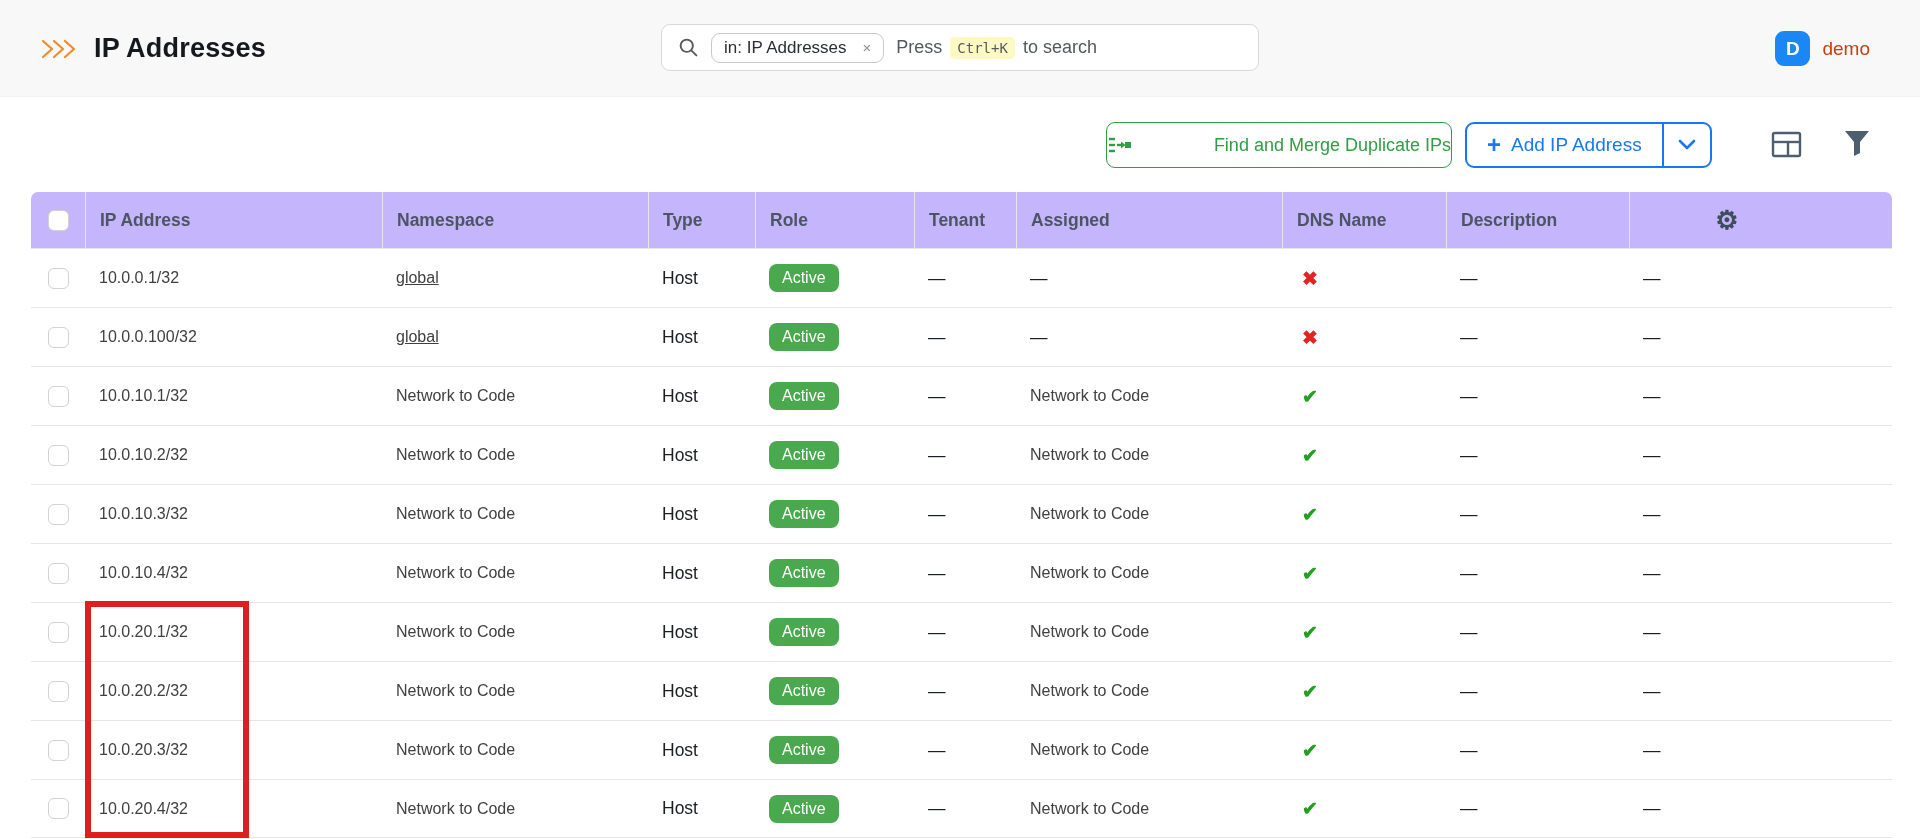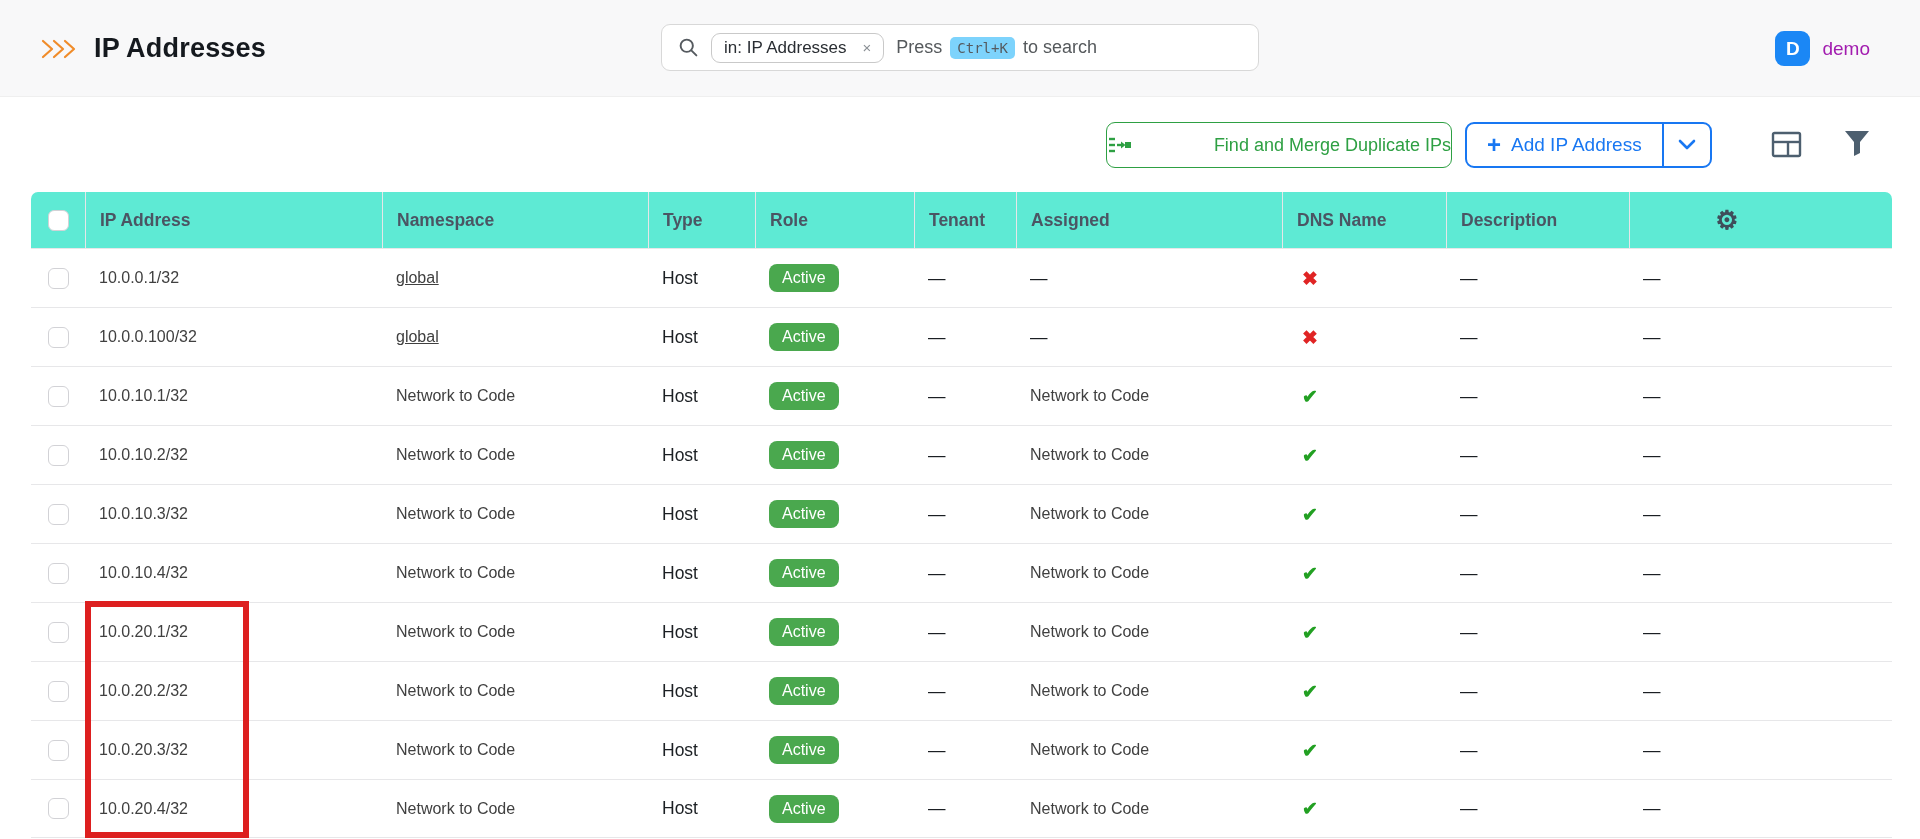--- a/index.html
+++ b/index.html
@@ -28,34 +28,34 @@
     display: flex; align-items: center; gap: 12px; padding: 0 16px;
   }
   .scope-chip {
     display: inline-flex; align-items: center; gap: 16px;
     border: 1px solid #c9c9c9; border-radius: 9px; padding: 4px 12px;
     font-size: 17px; color: #2a2e33; background: #fff; white-space: nowrap;
   }
   .chip-x { color: #8a8f94; font-size: 15px; cursor: pointer; }
   .search-hint { display: flex; align-items: center; gap: 8px; font-size: 18px; color: #55595c; white-space: nowrap; }
   .kbd {
-    background: #7dd3fc; border-radius: 5px; padding: 3px 7px;
+    background: #fef9c3; border-radius: 5px; padding: 3px 7px;
     font-family: "DejaVu Sans Mono", monospace; font-size: 14px; color: #555a5f;
   }
 
   .user-group {
     position: absolute; right: 50px; top: 0; height: 97px;
     display: flex; align-items: center; gap: 12px;
   }
   .avatar {
     width: 35px; height: 35px; border-radius: 9px; background: #1b87f5;
     color: #fff; font-weight: 700; font-size: 19px;
     display: flex; align-items: center; justify-content: center;
   }
-  .user-name { font-size: 19px; color: #a21caf; }
+  .user-name { font-size: 19px; color: #c2410c; }
 
   
   .btn-merge {
     position: absolute; left: 1106px; top: 122px; height: 46px; width: 346px;
     border: 1.5px solid #2ea043; border-radius: 9px; background: #fff;
     color: #2ea043; font-size: 18px; font-weight: 500;
     display: flex; align-items: center; justify-content: space-between; gap: 10px; cursor: pointer;
   }
   .btn-add-split {
     position: absolute; left: 1465px; top: 122px; height: 46px;
@@ -77,21 +77,21 @@
     position: absolute; left: 31px; top: 192px; width: 1861px;
     border-radius: 7px 7px 0 0; overflow: hidden;
   }
   .tr {
     display: grid;
     grid-template-columns: 54px 297px 266px 107px 159px 102px 266px 164px 183px 195px 68px;
     align-items: center; height: 59px; border-top: 1px solid #e7e7e9; background: #fff;
   }
   .tr:last-child { border-bottom: 1px solid #e7e7e9; }
   .thead {
-    height: 56px; background: #5eead4; border-top: none;
+    height: 56px; background: #c4b5fd; border-top: none;
     font-weight: 700; color: #4b5563; font-size: 17.5px;
   }
   .thead .td { border-left: 1px solid #e6e6e8; height: 100%; display: flex; align-items: center; }
   .thead .td:first-child { border-left: none; justify-content: center; }
   .td { padding-left: 14px; overflow: hidden; white-space: nowrap; }
   .td-check { padding-left: 0; display: flex; justify-content: center; }
   .td-gear { padding-left: 0; display: flex; justify-content: center; }
   .cb {
     width: 21px; height: 21px; border: 1px solid #d2d2d6; border-radius: 6px;
     background: #fff; display: inline-block; cursor: pointer;

